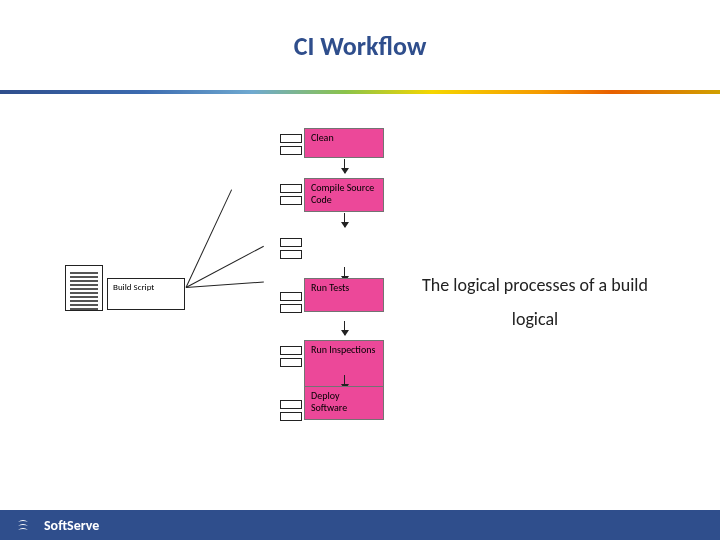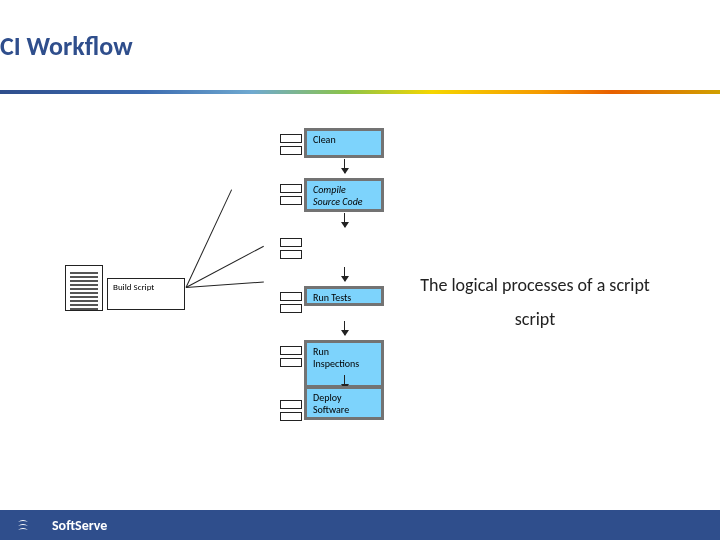--- a/index.html
+++ b/index.html
@@ -4,20 +4,21 @@
 <style>
   * { box-sizing: border-box; margin: 0; padding: 0; }
   body {
     width: 720px; height: 540px;
     font-family: Calibri, "Segoe UI", Arial, sans-serif;
     background: #fff;
     position: relative;
     overflow: hidden;
   }
   .title {
+    text-align: center;
     font-size: 26px;
     font-weight: 600;
     color: #2F4E8C;
     padding-top: 30px;
   }
   .divider {
     position: absolute;
     top: 90px; left: 0; right: 0;
     height: 4px;
     background: linear-gradient(to right,
@@ -48,22 +49,22 @@
     left: 107px; top: 168px;
     width: 78px; height: 32px;
     border: 1px solid #222;
     font-size: 9px;
     padding: 2px 5px;
     background: #fff;
   }
   
   .step {
     position: absolute;
-    border: 3px solid #737373;
-    background: #7dd3fc;
+    border: 1px solid #737373;
+    background: #ec4899;
     font-size: 10px;
     line-height: 1.15;
     padding: 3px 6px;
     width: 80px;
   }
   .stub {
     position: absolute;
     width: 22px; height: 9px;
     border: 1px solid #222;
     background: #fff;
@@ -96,21 +97,21 @@
     bottom: 0; left: 0; right: 0;
     height: 30px;
     background: #2F4E8C;
     display: flex;
     align-items: center;
     padding: 0 14px;
   }
   .logo {
     display: flex;
     align-items: center;
-    gap: 20px;
+    gap: 12px;
     color: #fff;
     font-weight: 700;
     font-size: 14px;
   }
   .logo svg { display: block; }
   .diag-line {
     position: absolute;
     height: 1px;
     background: #222;
     transform-origin: left center;
@@ -144,52 +145,52 @@
 
   <div class="stub" style="left:280px; top:24px;"></div>
   <div class="stub" style="left:280px; top:36px;"></div>
   <div class="step" style="left:304px; top:18px; height:30px;">
     <span>Clean</span>
   </div>
   <div class="arrow" style="left:344px; top:49px; height:14px;"></div>
 
   <div class="stub" style="left:280px; top:74px;"></div>
   <div class="stub" style="left:280px; top:86px;"></div>
-  <div class="step" style="left:304px; top:68px; height:34px;font-style:italic;">
+  <div class="step" style="left:304px; top:68px; height:34px;">
     <span>Compile Source Code</span>
   </div>
   <div class="arrow" style="left:344px; top:103px; height:14px;"></div>
 
   <div class="stub" style="left:280px; top:128px;"></div>
   <div class="stub" style="left:280px; top:140px;"></div>
   <div class="arrow" style="left:344px; top:157px; height:14px;"></div>
 
   <div class="stub" style="left:280px; top:182px;"></div>
   <div class="stub" style="left:280px; top:194px;"></div>
-  <div class="step" style="left:304px; top:176px; height:20px;padding-left:6px;">
+  <div class="step" style="left:304px; top:168px; height:34px;padding-left:6px;">
     <span>Run Tests</span>
   </div>
   <div class="arrow" style="left:344px; top:211px; height:14px;"></div>
 
   <div class="stub" style="left:280px; top:236px;"></div>
   <div class="stub" style="left:280px; top:248px;"></div>
   <div class="step" style="left:304px; top:230px; height:48px;">
     <span>Run Inspections</span>
   </div>
   <div class="arrow" style="left:344px; top:265px; height:14px;"></div>
 
   <div class="stub" style="left:280px; top:290px;"></div>
   <div class="stub" style="left:280px; top:302px;"></div>
   <div class="step" style="left:304px; top:276px; height:34px;">
     <span>Deploy Software</span>
   </div>
 
 </div>
 
-<div class="caption">The logical processes of a script script</div>
+<div class="caption">The logical processes of a build logical</div>
 
 <div class="footer">
   <div class="logo">
     <svg width="18" height="18" viewBox="0 0 18 18">
       <path d="M4 6 Q9 2 14 6 Q9 4 4 6 Z" fill="#fff"></path>
       <path d="M4 10 Q9 6 14 10 Q9 8 4 10 Z" fill="#fff"></path>
       <path d="M4 14 Q9 10 14 14 Q9 12 4 14 Z" fill="#fff"></path>
     </svg>
     <span>SoftServe</span>
   </div>

